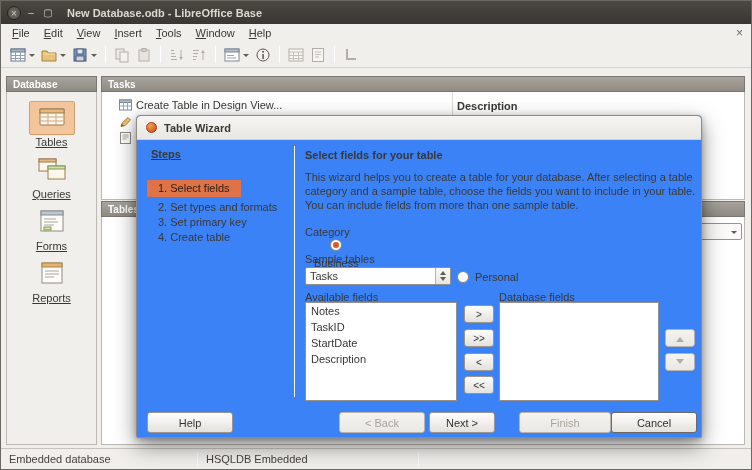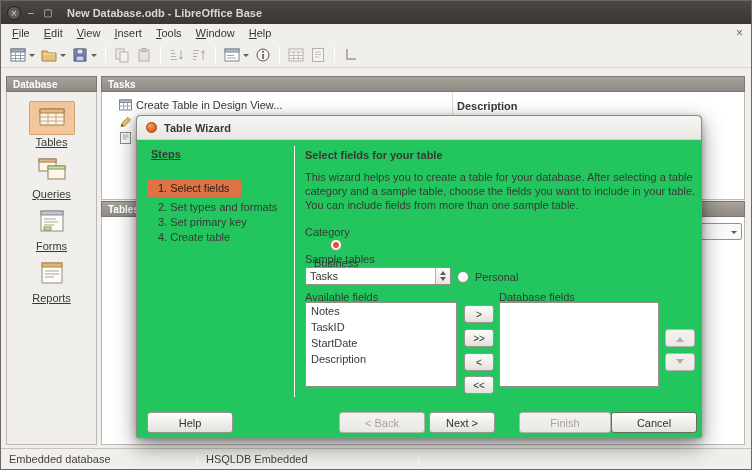--- a/index.html
+++ b/index.html
@@ -94,21 +94,21 @@
   .statusbar {
     position:absolute; left:0; right:0; top:447px; height:21px;
     background:#f0efec; border-top:1px solid #c6c3bd;
     display:flex; align-items:center; font-size:11px; color:#45423e;
   }
   .status-cell { padding:0 8px; }
   .ssep { width:1px; height:14px; background:#c9c6c0; border-right:1px solid #fbfaf8; }
   
   .dialog {
     position:absolute; left:135px; top:114px; width:566px; height:323px;
-    background:#22c55e; border:1px solid #8f8a82; border-radius:4px 4px 2px 2px;
+    background:#3b82f6; border:1px solid #8f8a82; border-radius:4px 4px 2px 2px;
     box-shadow: 0 8px 22px rgba(0,0,0,0.45), 0 2px 6px rgba(0,0,0,0.25);
     z-index:20;
   }
   .dlg-titlebar {
     height:24px; display:flex; align-items:center; gap:7px; padding-left:9px;
     background: linear-gradient(#f6f5f3, #e9e7e3);
     border-bottom:1px solid #d3d0ca; border-radius:4px 4px 0 0;
   }
   .dlg-app-icon {
     width:11px; height:11px; border-radius:50%;
@@ -143,21 +143,21 @@
   .combo-spin {
     width:15px; align-self:stretch; border-left:1px solid #b5b1aa;
     background:linear-gradient(#fbfaf8,#e8e6e2);
     display:flex; flex-direction:column; align-items:center; justify-content:center; gap:2px;
   }
   .tri-up   { width:0; height:0; border:3px solid transparent; border-bottom:4px solid #5f5b55; }
   .tri-down { width:0; height:0; border:3px solid transparent; border-top:4px solid #5f5b55; }
   .field-label-avail { position:absolute; left:168px; top:151px; }
   .field-label-sel   { position:absolute; left:362px; top:151px; }
   .listbox {
-    position:absolute; top:162px; height:85px;
+    position:absolute; top:162px; height:99px;
     background:#ffffff; border:1px solid #948f87; overflow:hidden;
   }
   .listbox.left  { left:168px; width:152px; }
   .listbox.right { left:362px; width:160px; }
   .list-item { padding:1px 5px; line-height:14px; }
   .sbtn {
     position:absolute; width:30px; height:18px;
     background: linear-gradient(#fdfdfc, #e3e1dc);
     border:1px solid #9a968e; border-radius:3px;
     font-size:10px; color:#33312e;

